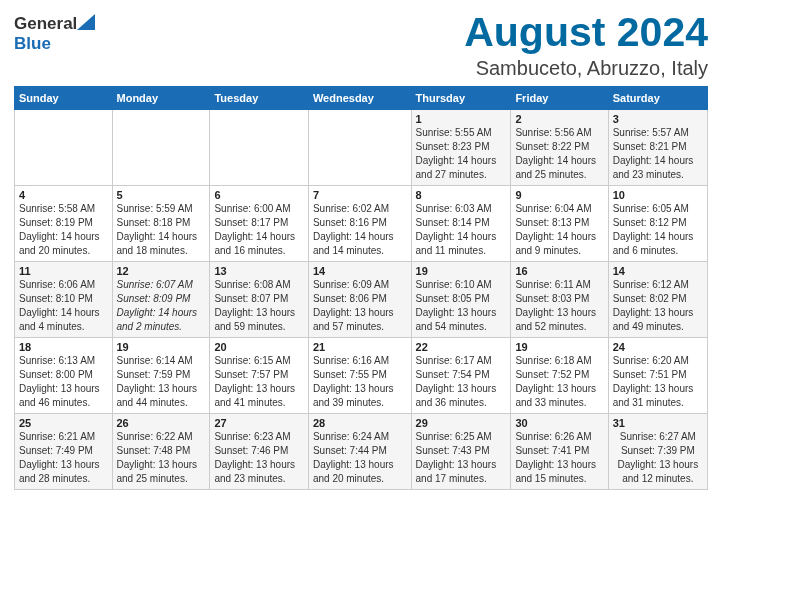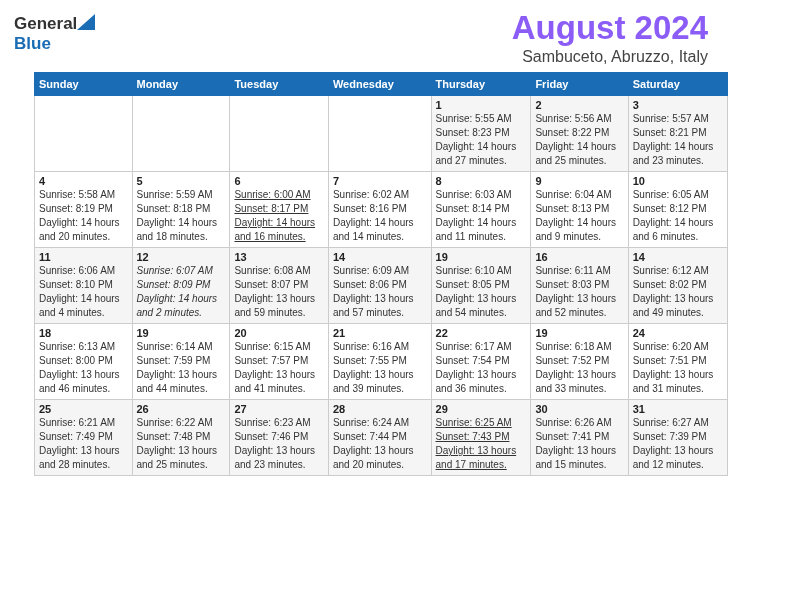--- a/index.html
+++ b/index.html
@@ -24,35 +24,34 @@
     }
     .logo {
       display: flex;
       align-items: center;
       margin-top: 4px;
     }
     .title-block {
       text-align: right;
     }
     .month-year {
-      font-size: 33px;
+      font-size: 41px;
       font-weight: bold;
-      color: #8b5cf6;
+      color: #0369a1;
       line-height: 1.1;
     }
     .location {
-      font-size: 16px;
+      font-size: 20px;
       color: #444;
       margin-top: 2px;
     }
     .calendar {
       width: 100%;
       border-collapse: collapse;
       font-size: 10px;
-      margin-left: 20px;
     }
     .calendar th {
       background: #1a6db5;
       color: #fff;
       padding: 5px 4px;
       text-align: left;
       font-size: 11px;
       font-weight: bold;
       border: 1px solid #1a6db5;
     }
@@ -159,21 +158,21 @@
           </td>
           <td>
             <span class="day-num">5</span>
             <div class="day-info" style="white-space: pre-line;">Sunrise: 5:59 AM
 Sunset: 8:18 PM
 Daylight: 14 hours
 and 18 minutes.</div>
           </td>
           <td>
             <span class="day-num">6</span>
-            <div class="day-info" style="white-space: pre-line; text-decoration: underline;">Sunrise: 6:00 AM
+            <div class="day-info" style="white-space: pre-line;">Sunrise: 6:00 AM
 Sunset: 8:17 PM
 Daylight: 14 hours
 and 16 minutes.</div>
           </td>
           <td>
             <span class="day-num">7</span>
             <div class="day-info" style="white-space: pre-line;">Sunrise: 6:02 AM
 Sunset: 8:16 PM
 Daylight: 14 hours
 and 14 minutes.</div>
@@ -326,35 +325,35 @@
           </td>
           <td>
             <span class="day-num">28</span>
             <div class="day-info" style="white-space: pre-line;">Sunrise: 6:24 AM
 Sunset: 7:44 PM
 Daylight: 13 hours
 and 20 minutes.</div>
           </td>
           <td>
             <span class="day-num">29</span>
-            <div class="day-info" style="white-space: pre-line; text-decoration: underline;">Sunrise: 6:25 AM
+            <div class="day-info" style="white-space: pre-line;">Sunrise: 6:25 AM
 Sunset: 7:43 PM
 Daylight: 13 hours
 and 17 minutes.</div>
           </td>
           <td>
             <span class="day-num">30</span>
             <div class="day-info" style="white-space: pre-line;">Sunrise: 6:26 AM
 Sunset: 7:41 PM
 Daylight: 13 hours
 and 15 minutes.</div>
           </td>
           <td>
             <span class="day-num">31</span>
-            <div class="day-info" style="white-space: pre-line;">Sunrise: 6:27 AM
+            <div class="day-info" style="white-space: pre-line; text-align: center;">Sunrise: 6:27 AM
 Sunset: 7:39 PM
 Daylight: 13 hours
 and 12 minutes.</div>
           </td>
         </tr>
       </tbody>
   </table>
 </div>
 
 </body></html>

